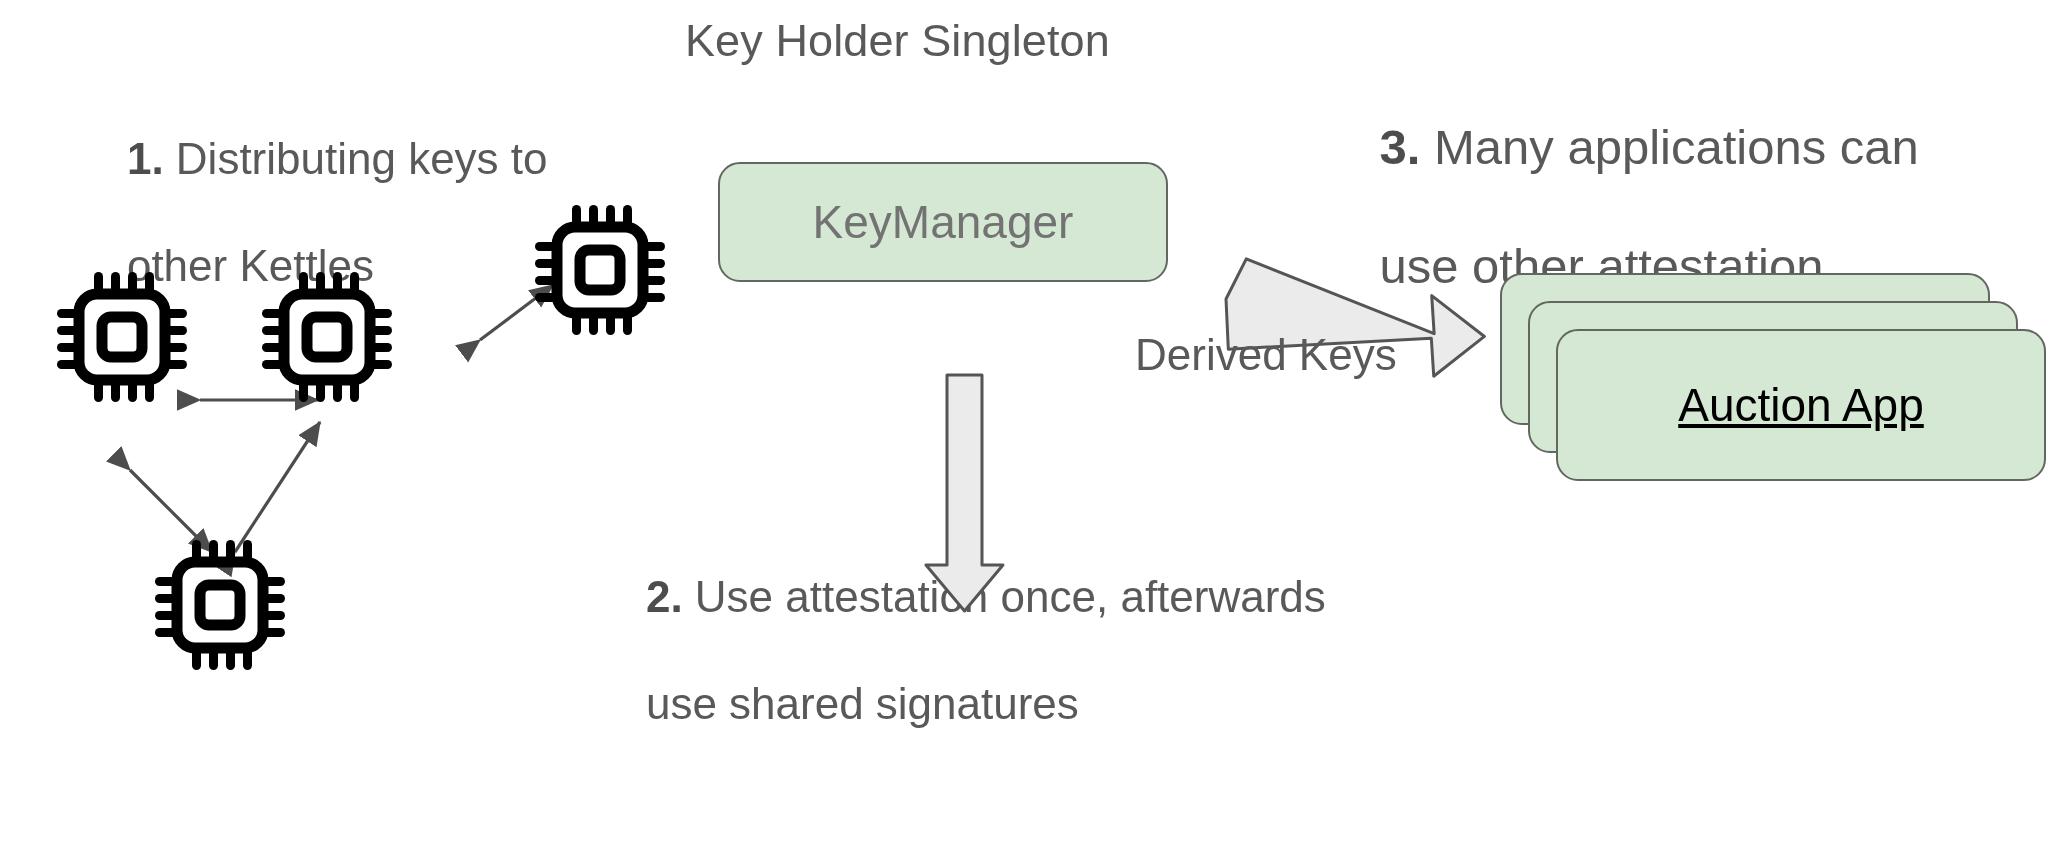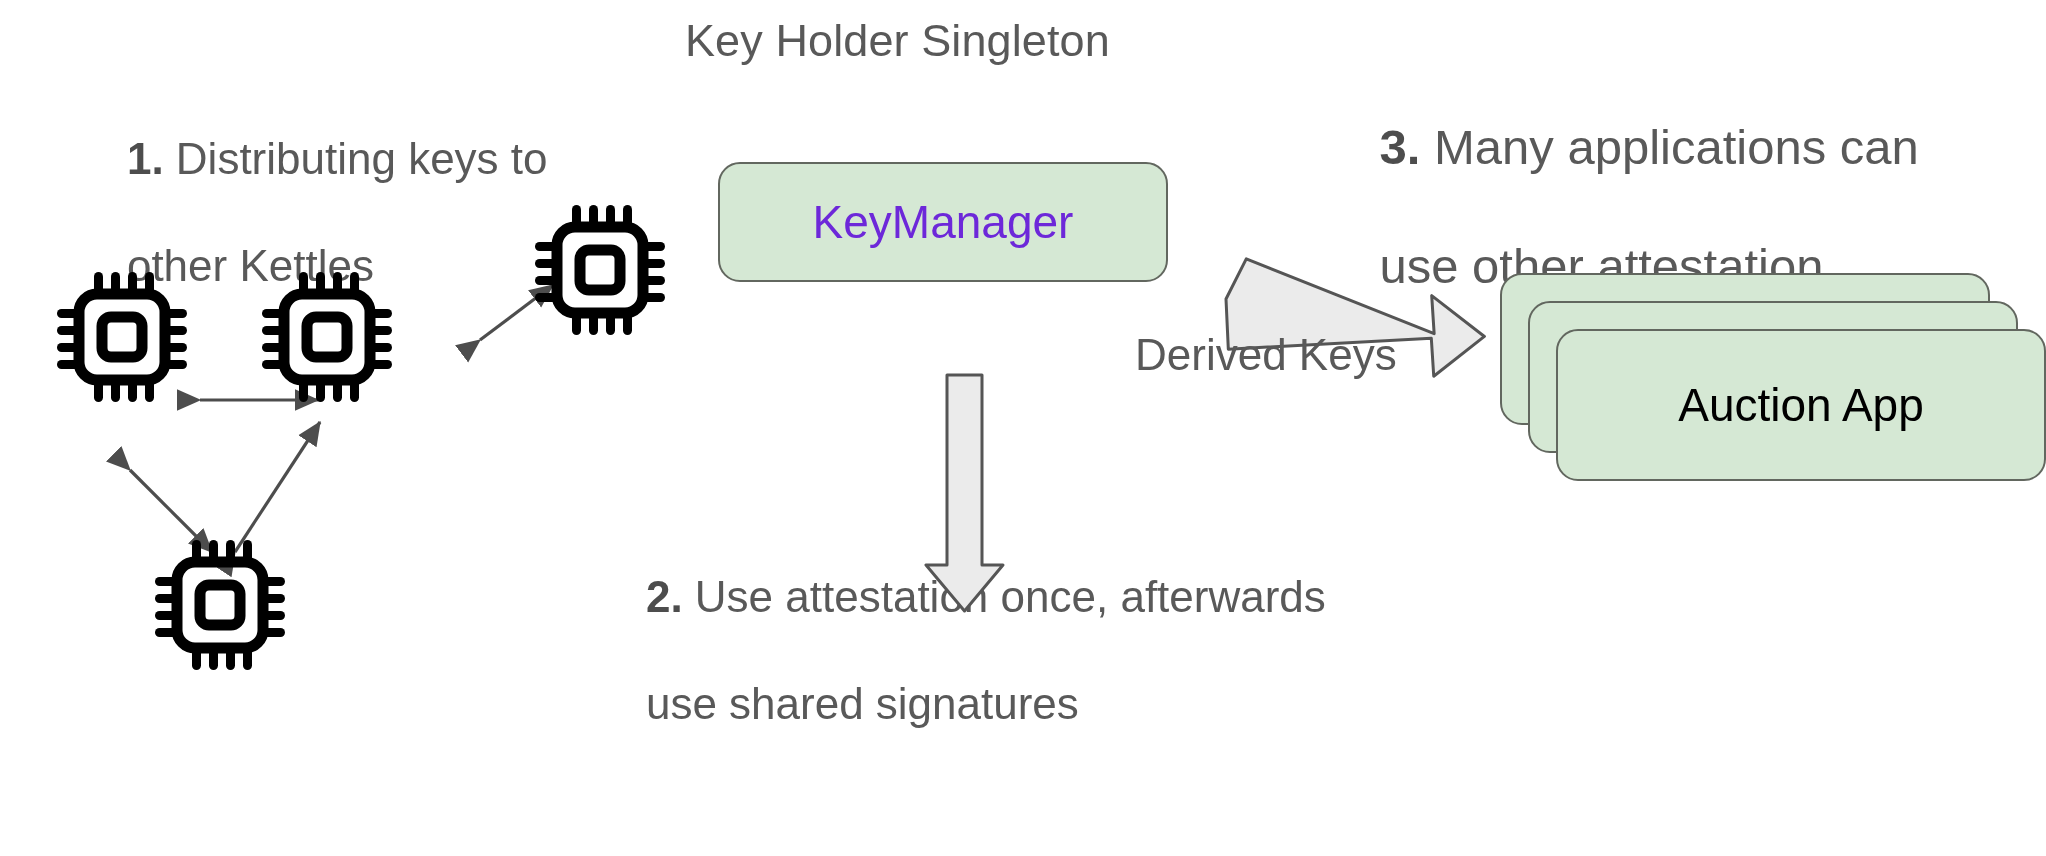--- a/index.html
+++ b/index.html
@@ -70,21 +70,21 @@
     left: 718px;
     top: 162px;
     width: 450px;
     height: 120px;
     display: flex;
     align-items: center;
     justify-content: center;
   }
   #box-keymanager .box-label {
     font-size: 46px;
-    color: #6d28d9;
+    color: #737373;
     font-family: "Liberation Sans", sans-serif;
   }
 
   #stack-auction {
     position: absolute;
     left: 1500px;
     top: 273px;
     width: 546px;
     height: 220px;
   }
@@ -102,20 +102,21 @@
   #stack-auction .card-front {
     left: 56px; top: 56px;
     display: flex;
     align-items: center;
     justify-content: center;
   }
   #stack-auction .card-front .box-label {
     font-size: 46px;
     color: #000000;
     font-family: "Liberation Sans", sans-serif;
+    text-decoration: underline;
   }
 
   
   .overlay {
     position: absolute;
     left: 0;
     top: 0;
     width: 2046px;
     height: 856px;
     pointer-events: none;

